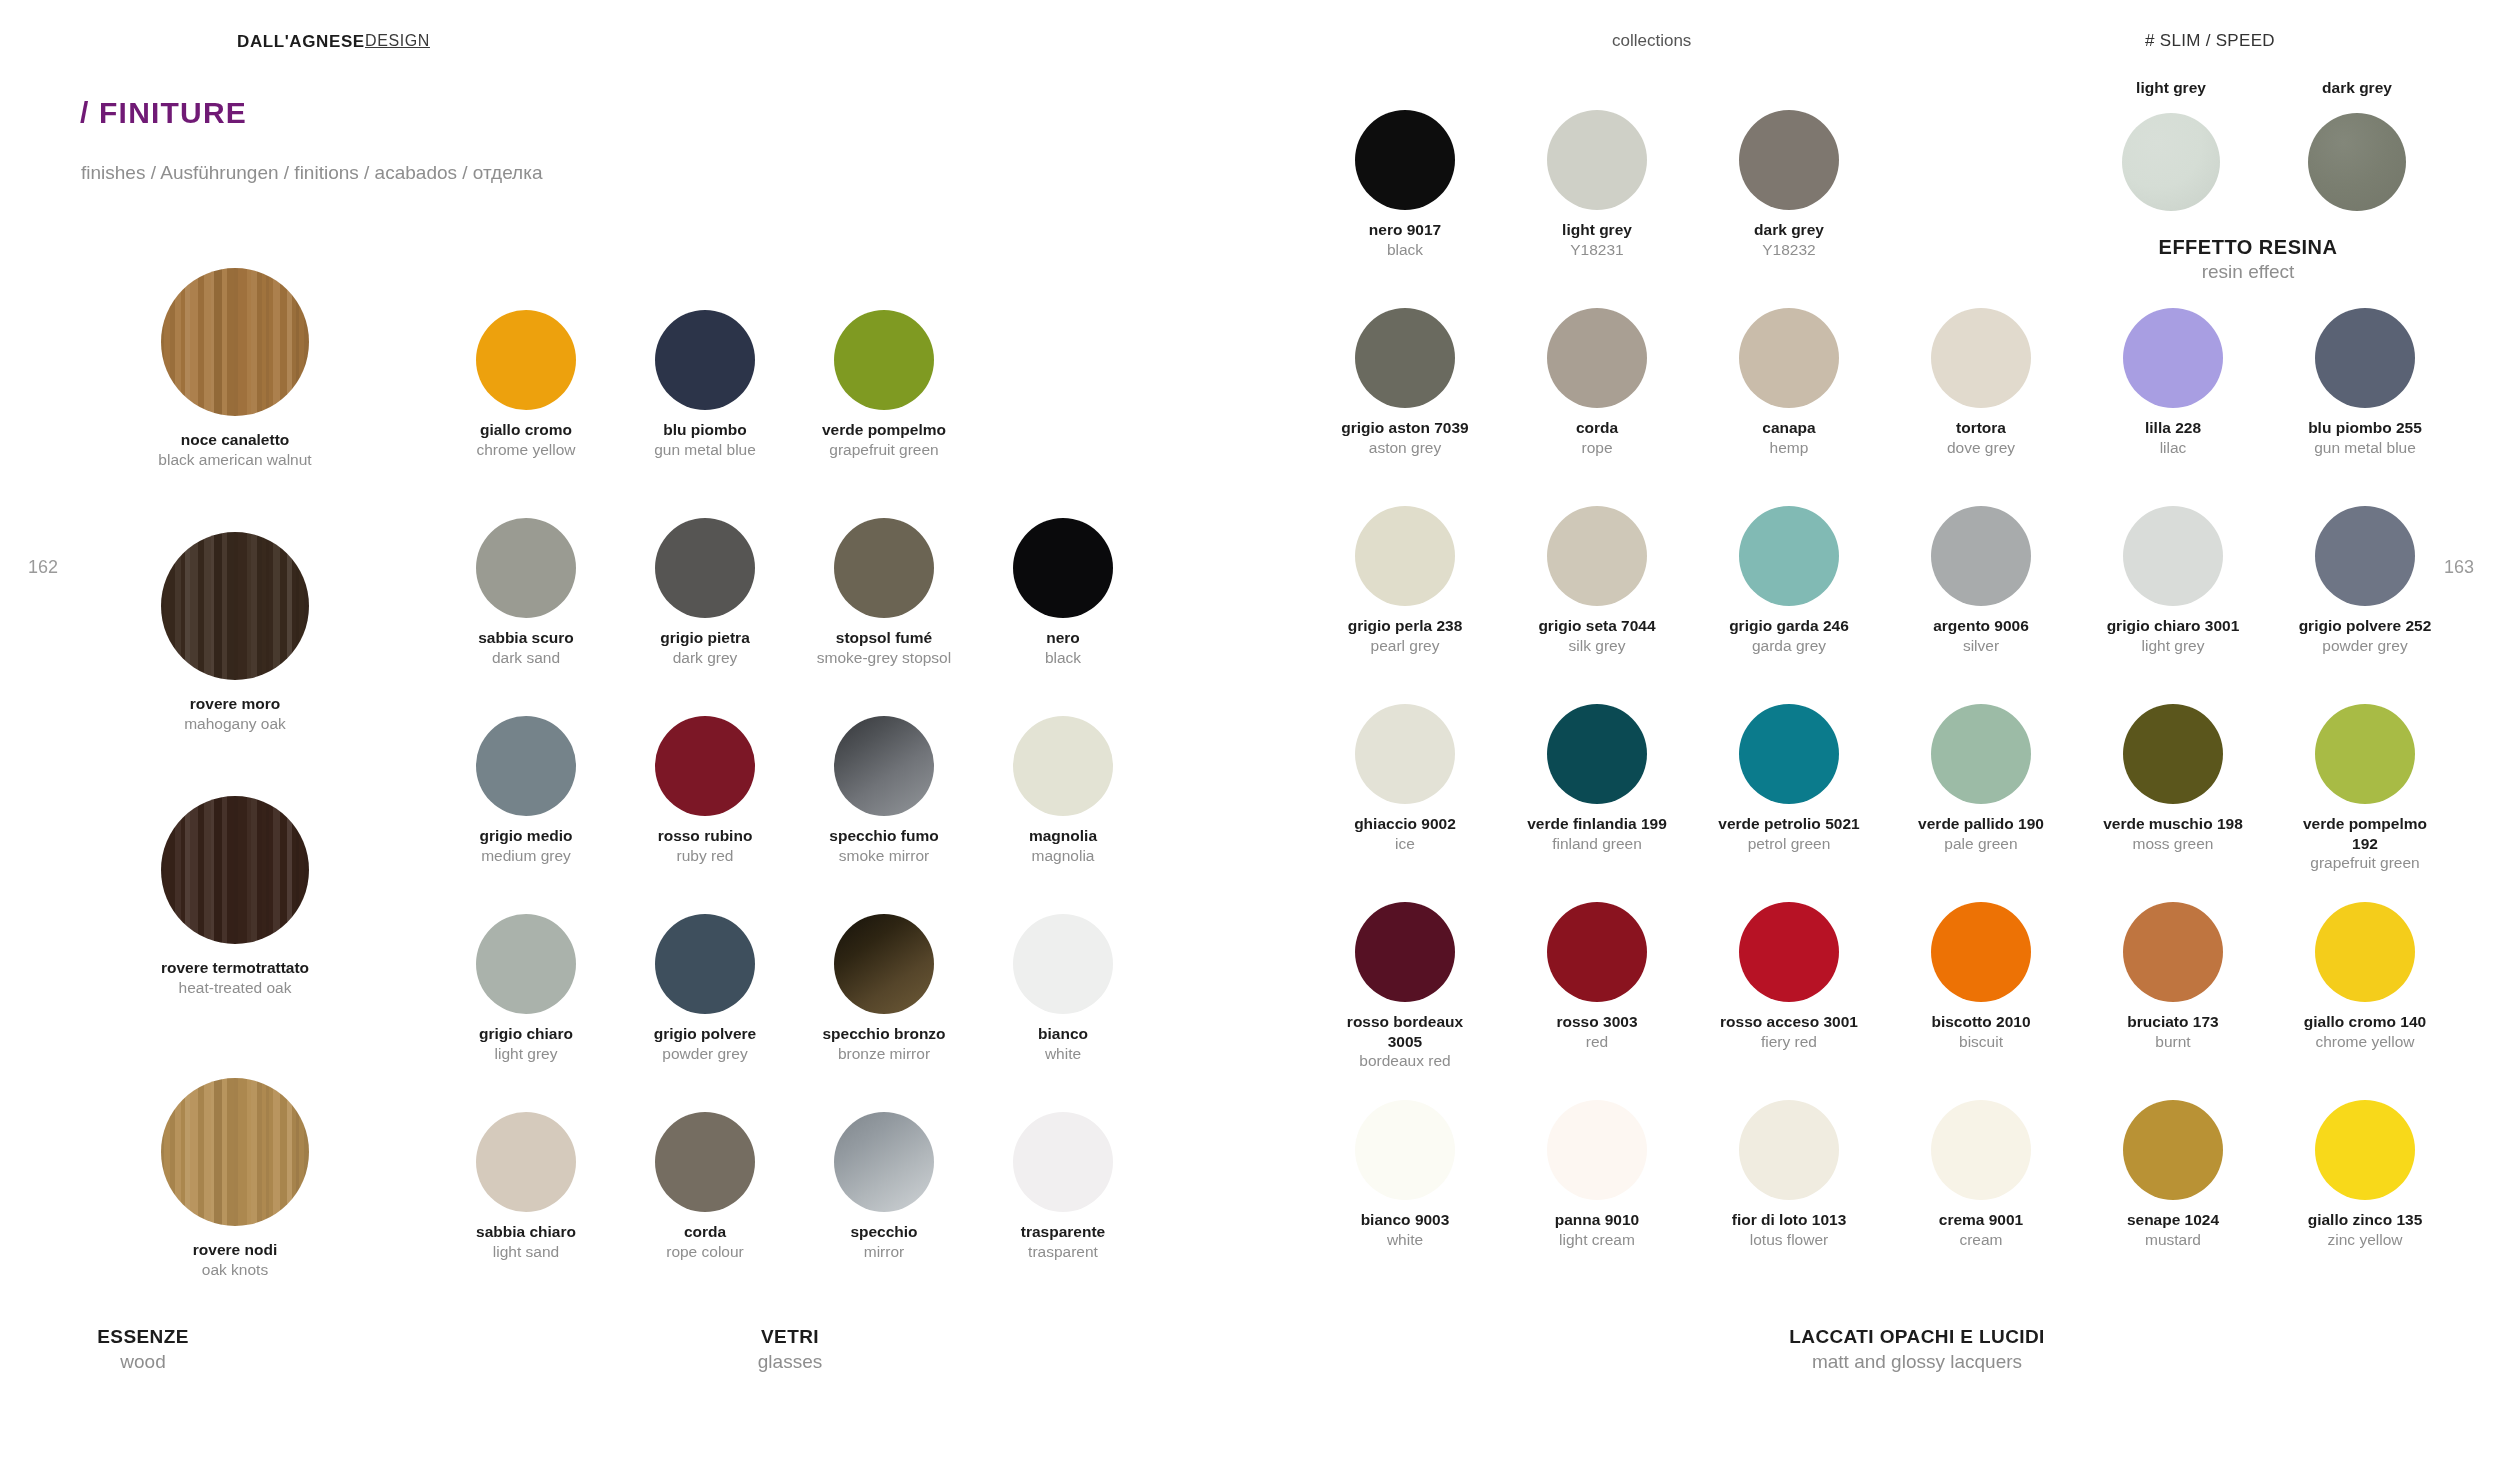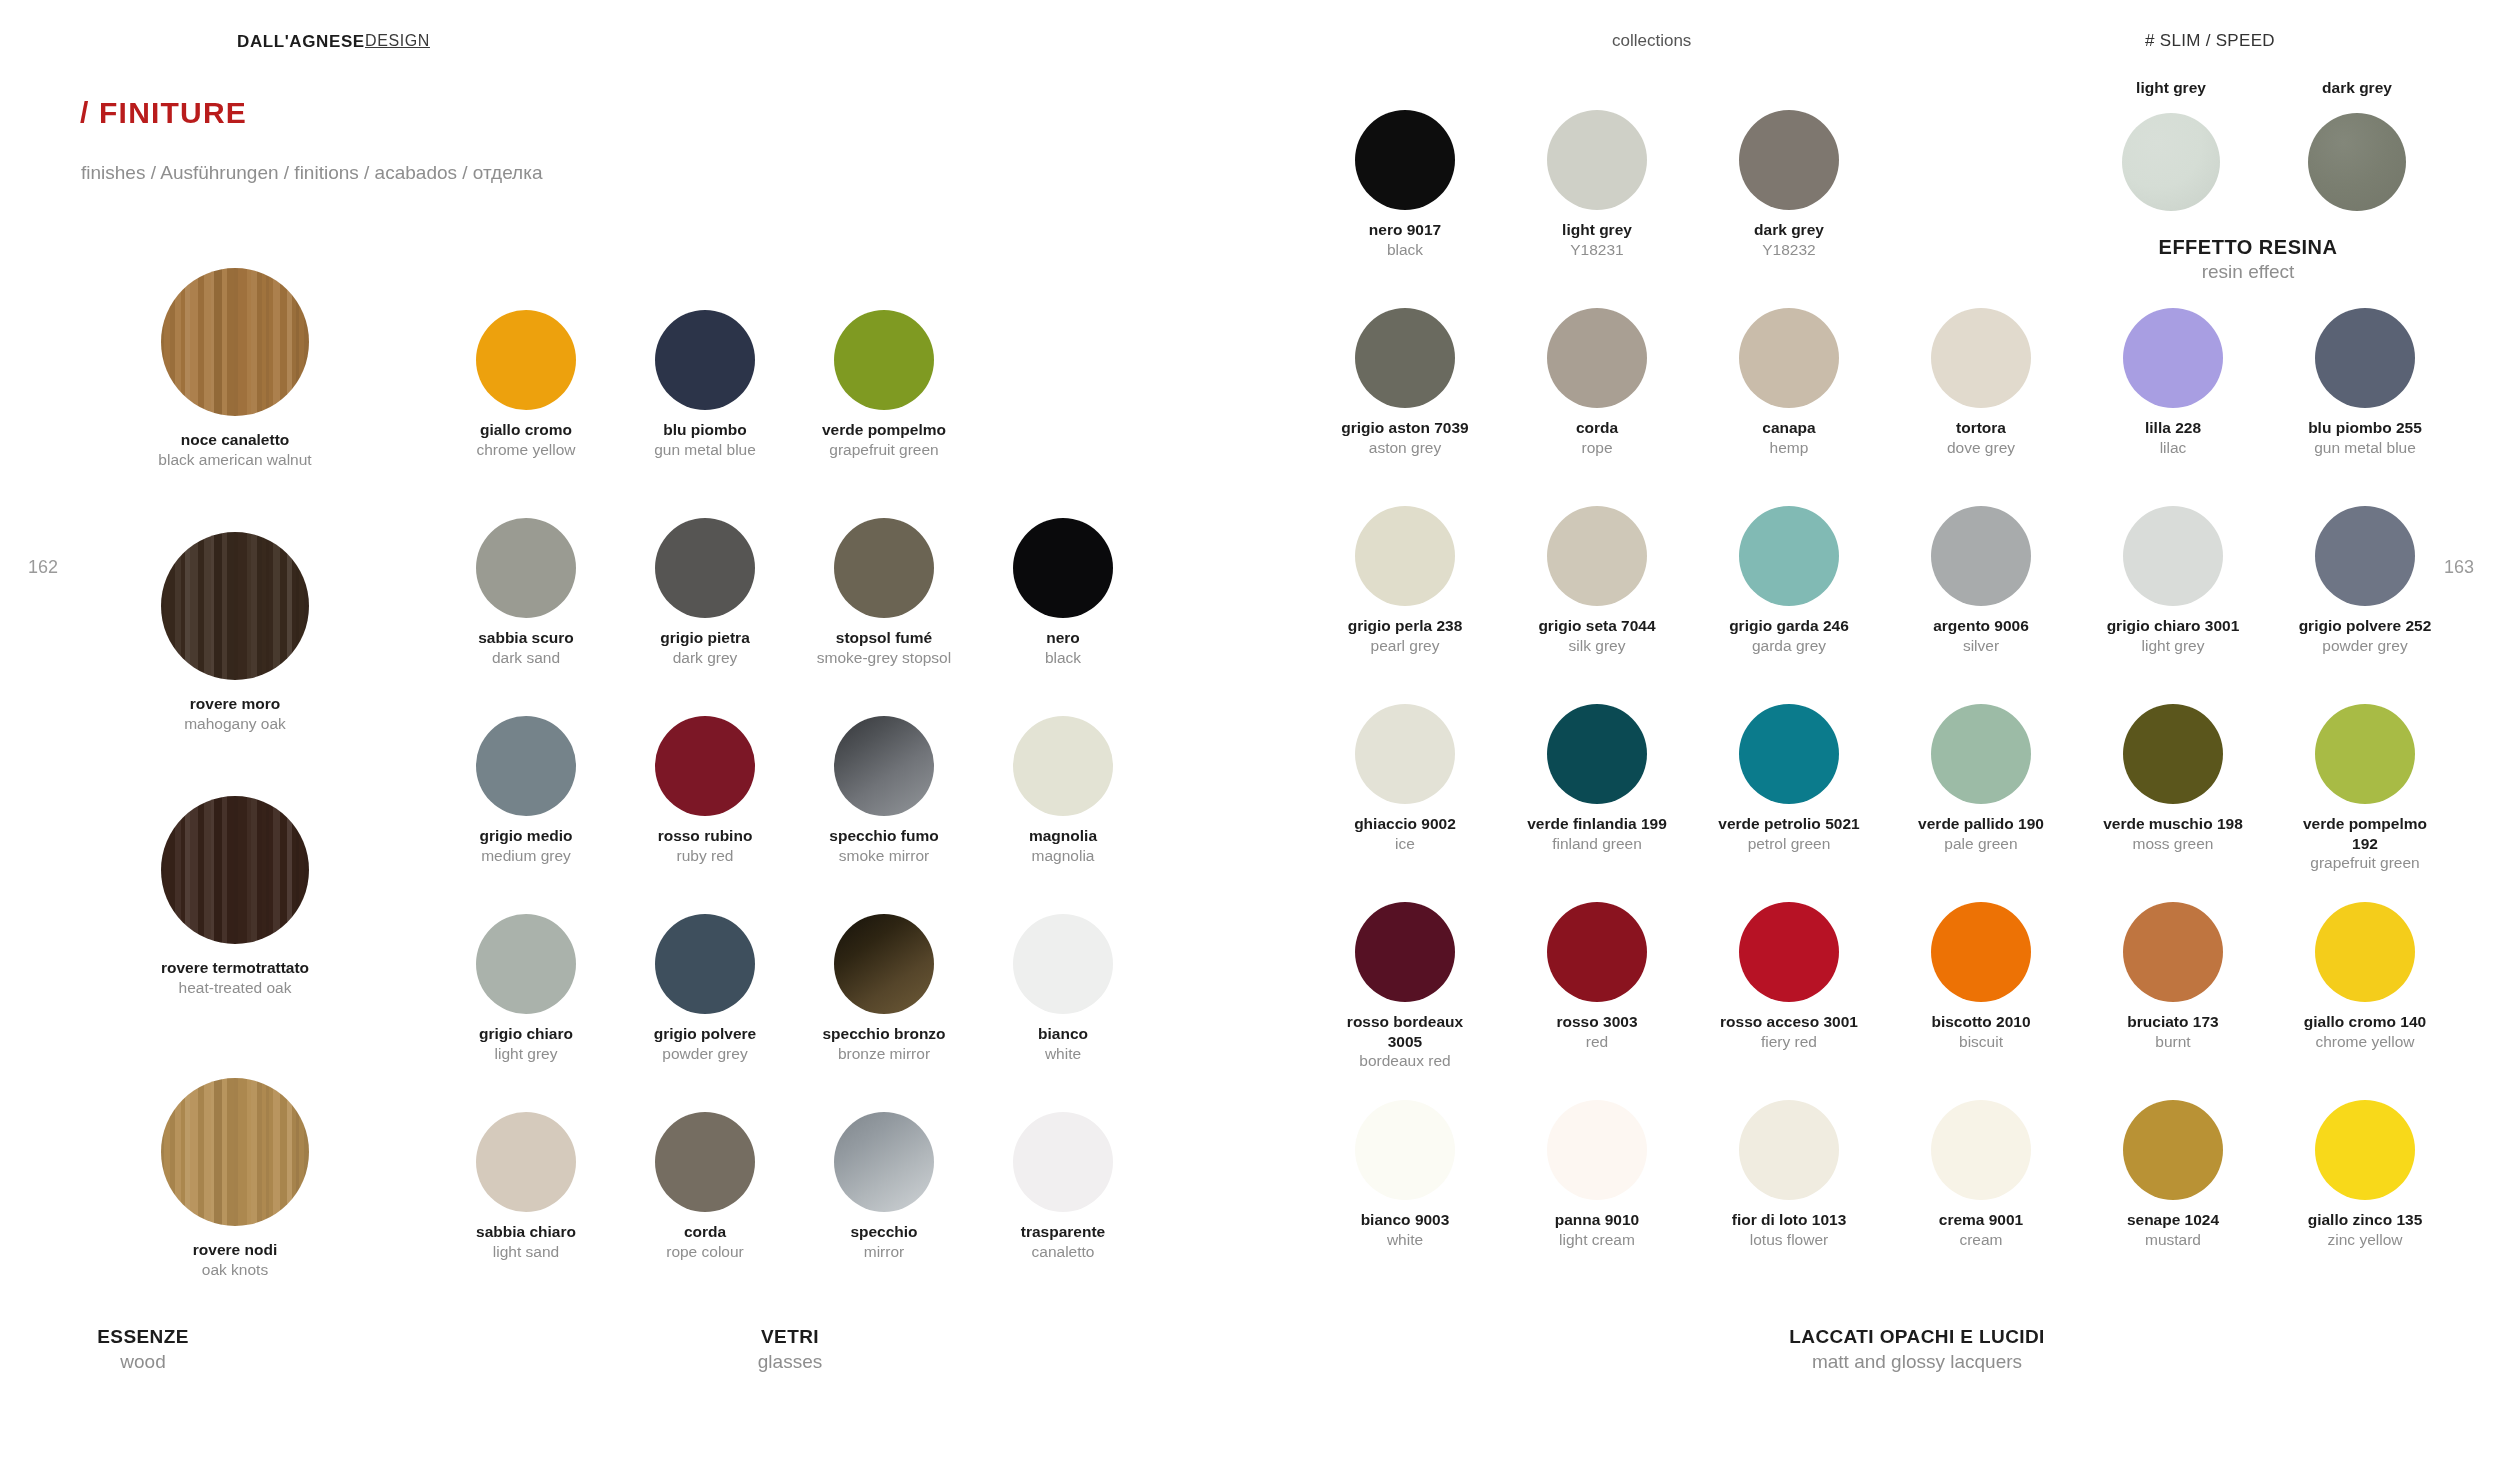--- a/index.html
+++ b/index.html
@@ -25,21 +25,21 @@
     font-size: 17px; font-weight: 400; color: #555;
   }
   .slimspeed {
     position: absolute; left: 2145px; top: 31px;
     font-size: 17px; font-weight: 400; letter-spacing: .3px; color: #333;
   }
 
   
   .title {
     position: absolute; left: 80px; top: 96px;
-    font-size: 30px; font-weight: 700; letter-spacing: 1.2px; color: #b91c1c;
+    font-size: 30px; font-weight: 700; letter-spacing: 1.2px; color: #701a75;
   }
   .subtitle {
     position: absolute; left: 81px; top: 160px;
     font-size: 19px; line-height: 1.42; color: #8e8e8e; font-weight: 400;
   }
 
   
   .folio { position: absolute; font-size: 18px; color: #9a9a9a; margin-top: 8px; }
   .folio-left  { left: 28px;   top: 549px; }
   .folio-right { left: 2444px; top: 549px; }
@@ -216,21 +216,21 @@
         <div class="sw-desc">rope colour</div>
       </div>
       <div class="sw-cell glass" style="left: 780px; top: 1112px; width: 208px;">
         <div class="sw-dot" style="background-image: linear-gradient(145deg, rgb(126, 133, 139) 0%, rgb(148, 155, 161) 30%, rgb(176, 182, 186) 62%, rgb(207, 211, 214) 100%); background-color: rgb(157, 163, 167);"></div>
         <div class="sw-name">specchio</div>
         <div class="sw-desc">mirror</div>
       </div>
       <div class="sw-cell glass" style="left: 959px; top: 1112px; width: 208px;">
         <div class="sw-dot" style="background-color: rgb(241, 239, 240);"></div>
         <div class="sw-name">trasparente</div>
-        <div class="sw-desc">canaletto</div>
+        <div class="sw-desc">trasparent</div>
       </div>
       <div class="sw-cell lacq" style="left: 1301px; top: 110px; width: 208px;">
         <div class="sw-dot" style="background-color: rgb(13, 13, 13);"></div>
         <div class="sw-name">nero 9017</div>
         <div class="sw-desc">black</div>
       </div>
       <div class="sw-cell lacq" style="left: 1493px; top: 110px; width: 208px;">
         <div class="sw-dot" style="background-color: rgb(207, 208, 199);"></div>
         <div class="sw-name">light grey</div>
         <div class="sw-desc">Y18231</div>

